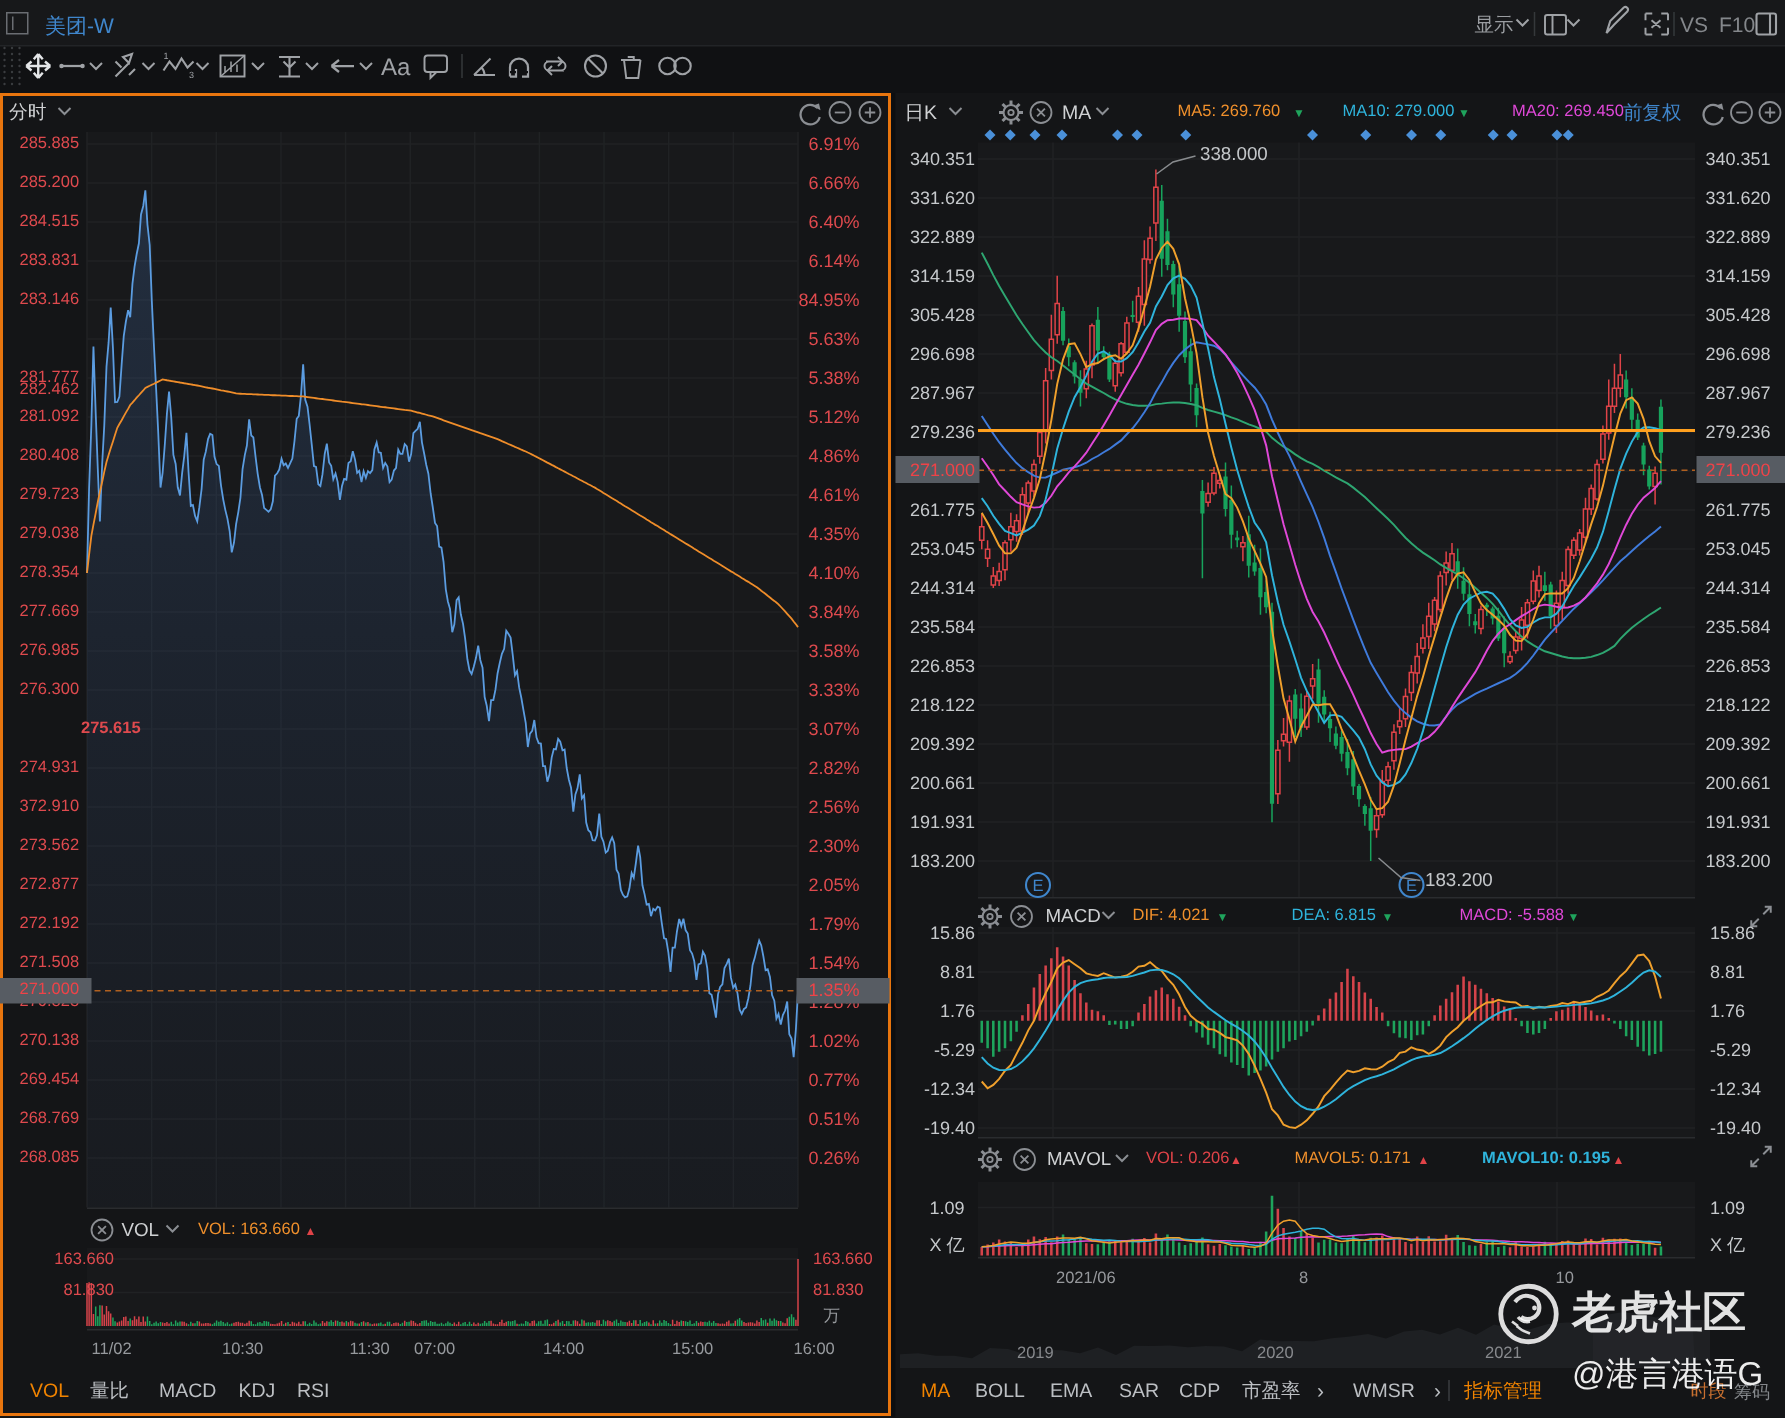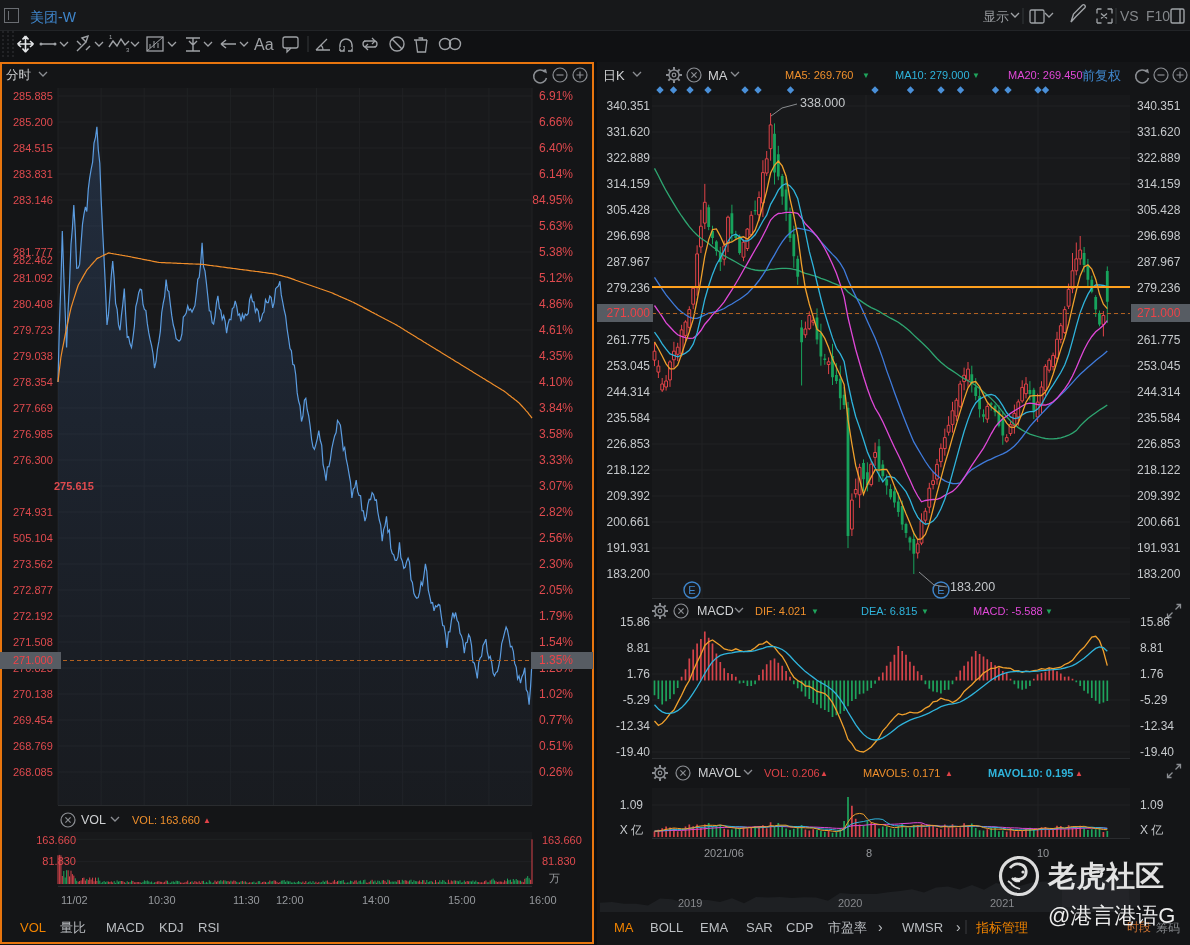--- a/index.html
+++ b/index.html
@@ -293,21 +293,21 @@
 <div style="position:absolute;top:408px;font-size:11px;color:#df4a4e;line-height:1;transform:translateY(-50%);white-space:nowrap;font-weight:400;left:13px;">277.669</div>
 <div style="position:absolute;top:408px;font-size:12px;color:#df4a4e;line-height:1;transform:translateY(-50%);white-space:nowrap;font-weight:400;right:617px;">3.84%</div>
 <div style="position:absolute;top:434px;font-size:11px;color:#df4a4e;line-height:1;transform:translateY(-50%);white-space:nowrap;font-weight:400;left:13px;">276.985</div>
 <div style="position:absolute;top:434px;font-size:12px;color:#df4a4e;line-height:1;transform:translateY(-50%);white-space:nowrap;font-weight:400;right:617px;">3.58%</div>
 <div style="position:absolute;top:460px;font-size:11px;color:#df4a4e;line-height:1;transform:translateY(-50%);white-space:nowrap;font-weight:400;left:13px;">276.300</div>
 <div style="position:absolute;top:460px;font-size:12px;color:#df4a4e;line-height:1;transform:translateY(-50%);white-space:nowrap;font-weight:400;right:617px;">3.33%</div>
 <div style="position:absolute;top:486px;font-size:11px;color:#df4a4e;line-height:1;transform:translateY(-50%);white-space:nowrap;font-weight:700;left:13px;margin-left:41px;">275.615</div>
 <div style="position:absolute;top:486px;font-size:12px;color:#df4a4e;line-height:1;transform:translateY(-50%);white-space:nowrap;font-weight:400;right:617px;">3.07%</div>
 <div style="position:absolute;top:512px;font-size:11px;color:#df4a4e;line-height:1;transform:translateY(-50%);white-space:nowrap;font-weight:400;left:13px;">274.931</div>
 <div style="position:absolute;top:512px;font-size:12px;color:#df4a4e;line-height:1;transform:translateY(-50%);white-space:nowrap;font-weight:400;right:617px;">2.82%</div>
-<div style="position:absolute;top:538px;font-size:11px;color:#df4a4e;line-height:1;transform:translateY(-50%);white-space:nowrap;font-weight:400;left:13px;">505.104</div>
+<div style="position:absolute;top:538px;font-size:11px;color:#df4a4e;line-height:1;transform:translateY(-50%);white-space:nowrap;font-weight:400;left:13px;">372.910</div>
 <div style="position:absolute;top:538px;font-size:12px;color:#df4a4e;line-height:1;transform:translateY(-50%);white-space:nowrap;font-weight:400;right:617px;">2.56%</div>
 <div style="position:absolute;top:564px;font-size:11px;color:#df4a4e;line-height:1;transform:translateY(-50%);white-space:nowrap;font-weight:400;left:13px;">273.562</div>
 <div style="position:absolute;top:564px;font-size:12px;color:#df4a4e;line-height:1;transform:translateY(-50%);white-space:nowrap;font-weight:400;right:617px;">2.30%</div>
 <div style="position:absolute;top:590px;font-size:11px;color:#df4a4e;line-height:1;transform:translateY(-50%);white-space:nowrap;font-weight:400;left:13px;">272.877</div>
 <div style="position:absolute;top:590px;font-size:12px;color:#df4a4e;line-height:1;transform:translateY(-50%);white-space:nowrap;font-weight:400;right:617px;">2.05%</div>
 <div style="position:absolute;top:616px;font-size:11px;color:#df4a4e;line-height:1;transform:translateY(-50%);white-space:nowrap;font-weight:400;left:13px;">272.192</div>
 <div style="position:absolute;top:616px;font-size:12px;color:#df4a4e;line-height:1;transform:translateY(-50%);white-space:nowrap;font-weight:400;right:617px;">1.79%</div>
 <div style="position:absolute;top:642px;font-size:11px;color:#df4a4e;line-height:1;transform:translateY(-50%);white-space:nowrap;font-weight:400;left:13px;">271.508</div>
 <div style="position:absolute;top:642px;font-size:12px;color:#df4a4e;line-height:1;transform:translateY(-50%);white-space:nowrap;font-weight:400;right:617px;">1.54%</div>
 <div style="position:absolute;top:668px;font-size:11px;color:#df4a4e;line-height:1;transform:translateY(-50%);white-space:nowrap;font-weight:400;left:13px;">270.823</div>
@@ -325,21 +325,21 @@
 <div style="position:absolute;top:660px;font-size:11px;color:#ee4348;line-height:1;transform:translateY(-50%);white-space:nowrap;font-weight:400;left:13px;">271.000</div>
 <div style="position:absolute;top:660px;font-size:12px;color:#ee4348;line-height:1;transform:translateY(-50%);white-space:nowrap;font-weight:400;right:617px;">1.35%</div>
 <div style="position:absolute;top:840px;font-size:11px;color:#df4a4e;line-height:1;transform:translateY(-50%);white-space:nowrap;font-weight:400;right:1114px;">163.660</div>
 <div style="position:absolute;top:861px;font-size:11px;color:#df4a4e;line-height:1;transform:translateY(-50%);white-space:nowrap;font-weight:400;right:1114px;">81.830</div>
 <div style="position:absolute;top:840px;font-size:11px;color:#df4a4e;line-height:1;transform:translateY(-50%);white-space:nowrap;font-weight:400;left:542px;">163.660</div>
 <div style="position:absolute;top:861px;font-size:11px;color:#df4a4e;line-height:1;transform:translateY(-50%);white-space:nowrap;font-weight:400;left:542px;">81.830</div>
 <div style="position:absolute;top:878px;font-size:11px;color:#96999d;line-height:1;transform:translateY(-50%);white-space:nowrap;font-weight:400;left:549px;">万</div>
 <div style="position:absolute;top:900px;font-size:11px;color:#96999d;line-height:1;transform:translateY(-50%);white-space:nowrap;font-weight:400;left:61px;">11/02</div>
 <div style="position:absolute;top:900px;font-size:11px;color:#96999d;line-height:1;transform:translateY(-50%);white-space:nowrap;font-weight:400;left:148px;">10:30</div>
 <div style="position:absolute;top:900px;font-size:11px;color:#96999d;line-height:1;transform:translateY(-50%);white-space:nowrap;font-weight:400;left:233px;">11:30</div>
-<div style="position:absolute;top:900px;font-size:11px;color:#96999d;line-height:1;transform:translateY(-50%);white-space:nowrap;font-weight:400;left:276px;">12:00</div>
+<div style="position:absolute;top:900px;font-size:11px;color:#96999d;line-height:1;transform:translateY(-50%);white-space:nowrap;font-weight:400;left:276px;">07:00</div>
 <div style="position:absolute;top:900px;font-size:11px;color:#96999d;line-height:1;transform:translateY(-50%);white-space:nowrap;font-weight:400;left:362px;">14:00</div>
 <div style="position:absolute;top:900px;font-size:11px;color:#96999d;line-height:1;transform:translateY(-50%);white-space:nowrap;font-weight:400;left:448px;">15:00</div>
 <div style="position:absolute;top:900px;font-size:11px;color:#96999d;line-height:1;transform:translateY(-50%);white-space:nowrap;font-weight:400;left:529px;">16:00</div>
 <div style="position:absolute;top:106px;font-size:12px;color:#c6c9cc;line-height:1;transform:translateY(-50%);white-space:nowrap;font-weight:400;right:540px;">340.351</div>
 <div style="position:absolute;top:106px;font-size:12px;color:#c6c9cc;line-height:1;transform:translateY(-50%);white-space:nowrap;font-weight:400;left:1137px;">340.351</div>
 <div style="position:absolute;top:132px;font-size:12px;color:#c6c9cc;line-height:1;transform:translateY(-50%);white-space:nowrap;font-weight:400;right:540px;">331.620</div>
 <div style="position:absolute;top:132px;font-size:12px;color:#c6c9cc;line-height:1;transform:translateY(-50%);white-space:nowrap;font-weight:400;left:1137px;">331.620</div>
 <div style="position:absolute;top:158px;font-size:12px;color:#c6c9cc;line-height:1;transform:translateY(-50%);white-space:nowrap;font-weight:400;right:540px;">322.889</div>
 <div style="position:absolute;top:158px;font-size:12px;color:#c6c9cc;line-height:1;transform:translateY(-50%);white-space:nowrap;font-weight:400;left:1137px;">322.889</div>
 <div style="position:absolute;top:184px;font-size:12px;color:#c6c9cc;line-height:1;transform:translateY(-50%);white-space:nowrap;font-weight:400;right:540px;">314.159</div>

